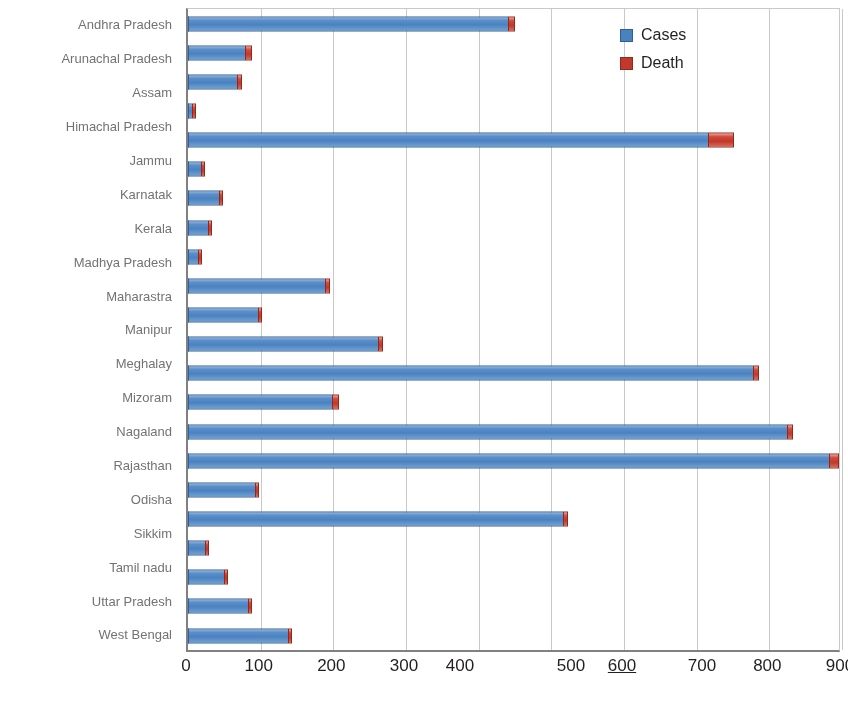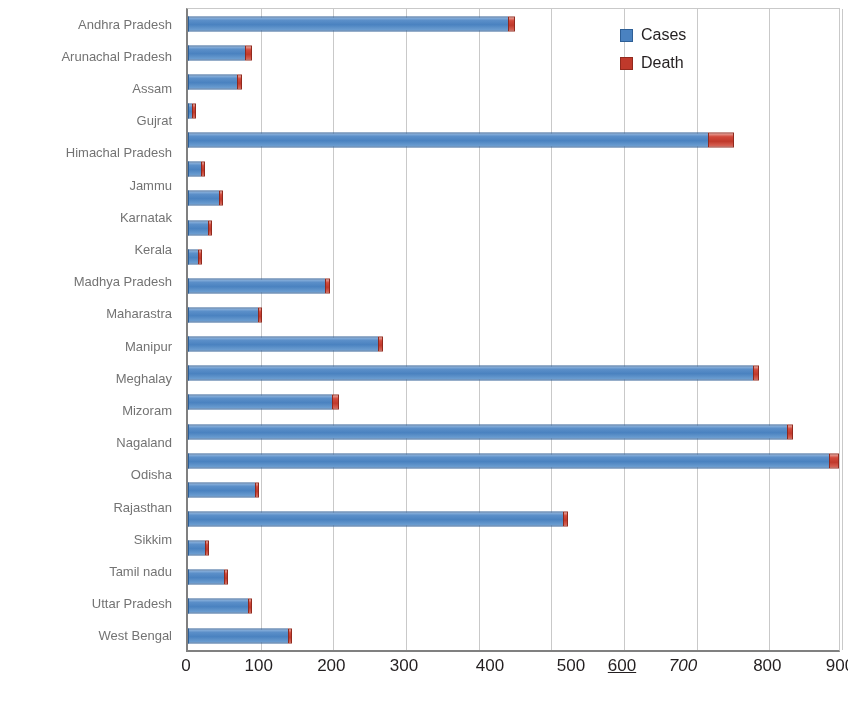--- a/index.html
+++ b/index.html
@@ -127,33 +127,32 @@
 </style>
 </head>
 <body>
 
 <div id="chart-root">
 
   <div id="ylabels">
       <div class="ylabel">Andhra Pradesh</div>
       <div class="ylabel">Arunachal Pradesh</div>
       <div class="ylabel">Assam</div>
-      <div class="ylabel">Gujrat</div>
       <div class="ylabel">Himachal Pradesh</div>
       <div class="ylabel">Jammu</div>
       <div class="ylabel">Karnatak</div>
       <div class="ylabel">Kerala</div>
       <div class="ylabel">Madhya Pradesh</div>
       <div class="ylabel">Maharastra</div>
       <div class="ylabel">Manipur</div>
       <div class="ylabel">Meghalay</div>
       <div class="ylabel">Mizoram</div>
       <div class="ylabel">Nagaland</div>
+      <div class="ylabel">Rajasthan</div>
       <div class="ylabel">Odisha</div>
-      <div class="ylabel">Rajasthan</div>
       <div class="ylabel">Sikkim</div>
       <div class="ylabel">Tamil nadu</div>
       <div class="ylabel">Uttar Pradesh</div>
       <div class="ylabel">West Bengal</div>
     </div>
 
   <div id="plot">
     <div id="gridlines">
         <div class="gridline" style="left: 72.6667px;"></div>
         <div class="gridline" style="left: 145.333px;"></div>
@@ -299,24 +298,24 @@
           </div>
         </div>
       </div>
   </div>
 
   <div id="xlabels">
       <div class="xlabel" style="left: 0px;">0</div>
       <div class="xlabel" style="left: 72.6667px;">100</div>
       <div class="xlabel" style="left: 145.333px;">200</div>
       <div class="xlabel" style="left: 218px; text-align: right;">300</div>
-      <div class="xlabel" style="left: 304px;">400</div>
+      <div class="xlabel" style="left: 274px;">400</div>
       <div class="xlabel" style="left: 385px;">500</div>
       <div class="xlabel" style="left: 436px; text-decoration: underline;">600</div>
-      <div class="xlabel" style="left: 497px; font-style: italic;">700</div>
+      <div class="xlabel" style="left: 516px;">700</div>
       <div class="xlabel" style="left: 581.333px;">800</div>
       <div class="xlabel" style="left: 654px;">900</div>
     </div>
 
   <div id="legend">
       <div class="legend-item">
         <span class="legend-swatch sw-cases"></span>
         <span>Cases</span>
       </div>
       <div class="legend-item">

